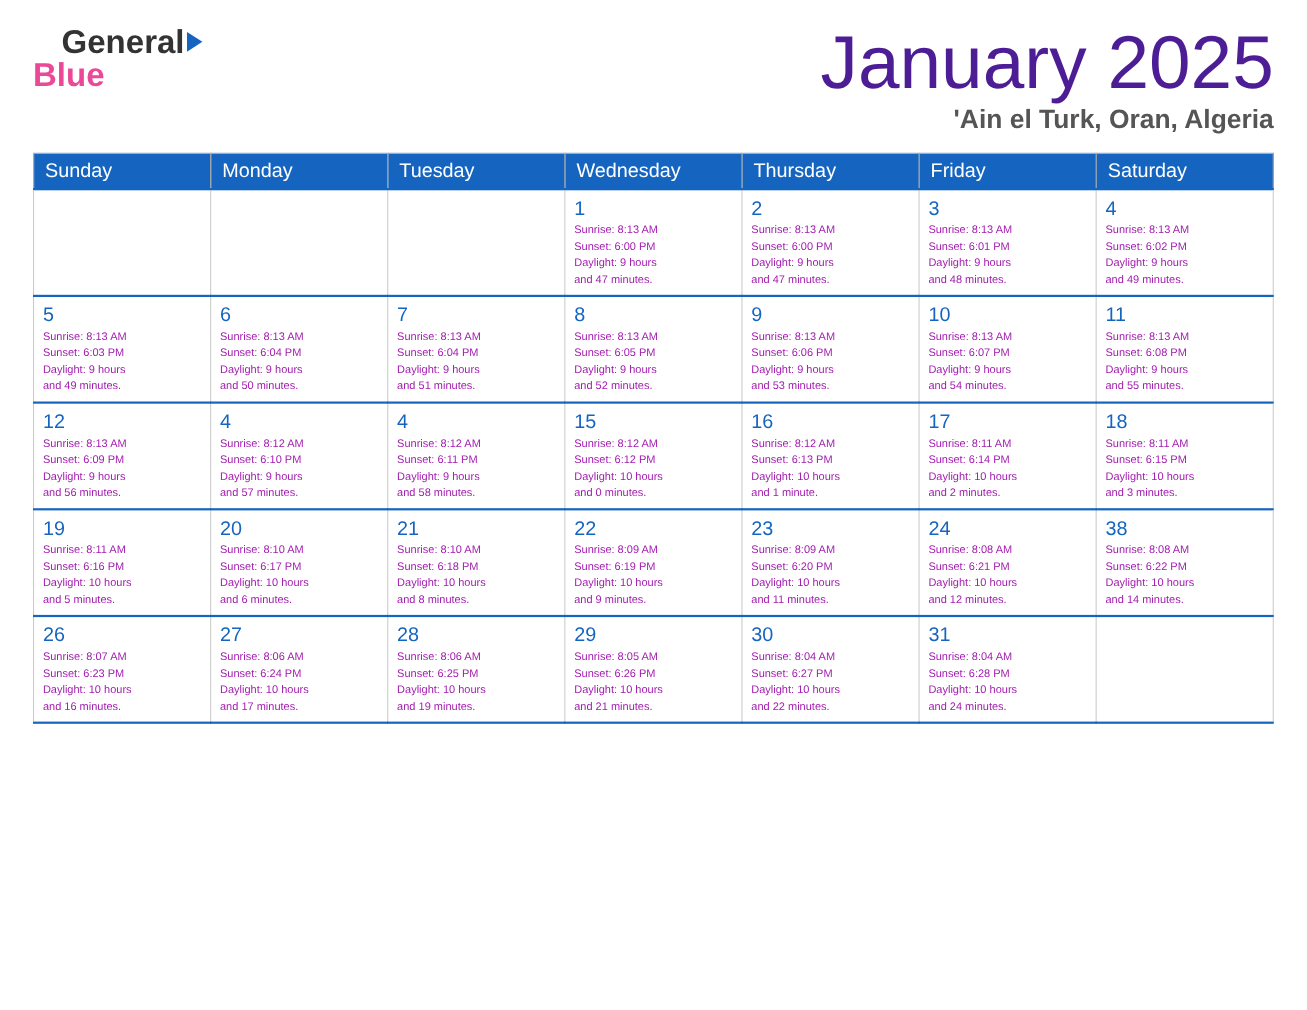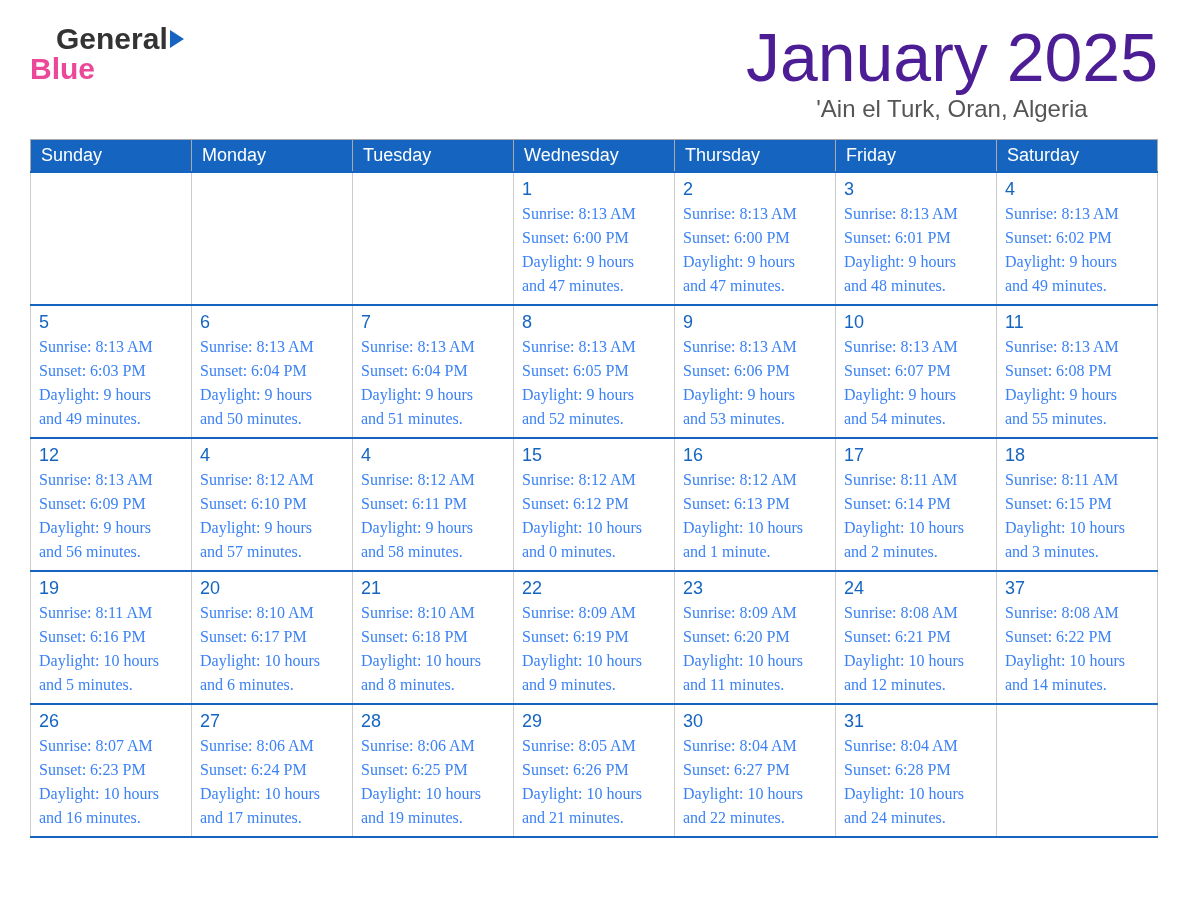--- a/index.html
+++ b/index.html
@@ -27,23 +27,22 @@
       text-align: right;
     }
     .title-area h1 {
       font-size: 68px;
       font-weight: normal;
       color: #4c1d95;
       line-height: 1.1;
     }
     .title-area h2 {
       font-size: 24px;
-      font-weight: normal;
+      font-weight: bold;
       color: #555;
-      text-align: center;
     }
     .calendar {
       width: 100%;
       border-collapse: collapse;
       border: 1px solid #aaa;
     }
     .calendar th {
       background-color: #1565c0;
       color: #fff;
       font-size: 18px;
@@ -62,24 +61,23 @@
       color: #333;
     }
     .day-num {
       font-size: 18px;
       color: #1565c0;
       font-weight: normal;
       display: block;
       margin-bottom: 2px;
     }
     .day-info {
-      font-size: 16px;
-      color: #3b82f6;
+      font-size: 10px;
+      color: #a21caf;
       line-height: 1.5;
-      font-family: Liberation Serif, serif;
     }
     .empty-cell {
       background: #fff;
     }
     tr {
       border-bottom: 2px solid #1565c0;
     }
     .logo-container {
       line-height: 1;
     }
@@ -238,21 +236,21 @@
         </td>
         <td>
           <span class="day-num">23</span>
           <div class="day-info">Sunrise: 8:09 AM<br>Sunset: 6:20 PM<br>Daylight: 10 hours<br>and 11 minutes.</div>
         </td>
         <td>
           <span class="day-num">24</span>
           <div class="day-info">Sunrise: 8:08 AM<br>Sunset: 6:21 PM<br>Daylight: 10 hours<br>and 12 minutes.</div>
         </td>
         <td>
-          <span class="day-num">37</span>
+          <span class="day-num">38</span>
           <div class="day-info">Sunrise: 8:08 AM<br>Sunset: 6:22 PM<br>Daylight: 10 hours<br>and 14 minutes.</div>
         </td>
       </tr>
       <tr>
         <td>
           <span class="day-num">26</span>
           <div class="day-info">Sunrise: 8:07 AM<br>Sunset: 6:23 PM<br>Daylight: 10 hours<br>and 16 minutes.</div>
         </td>
         <td>
           <span class="day-num">27</span>

